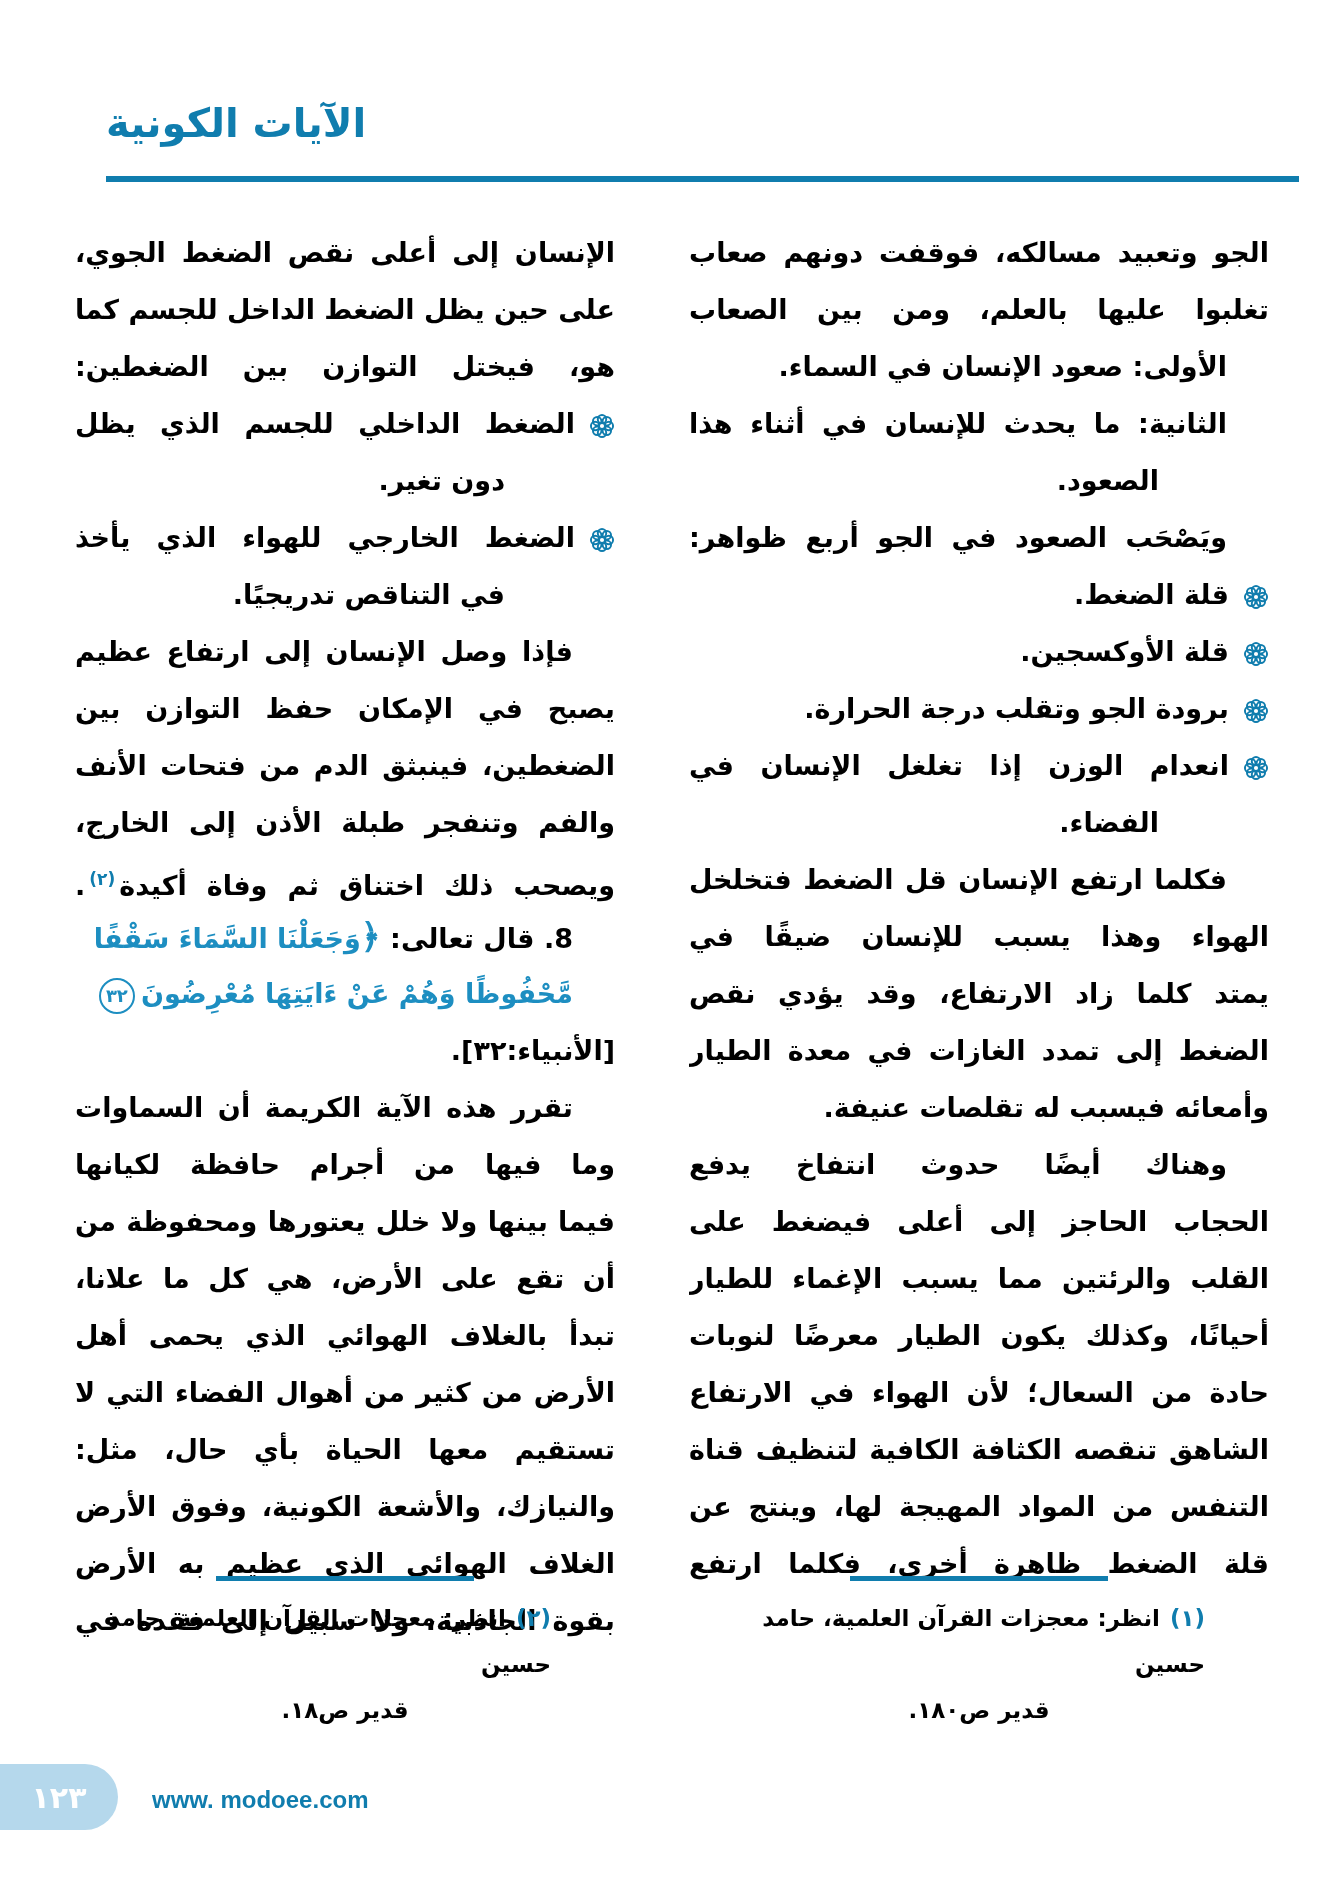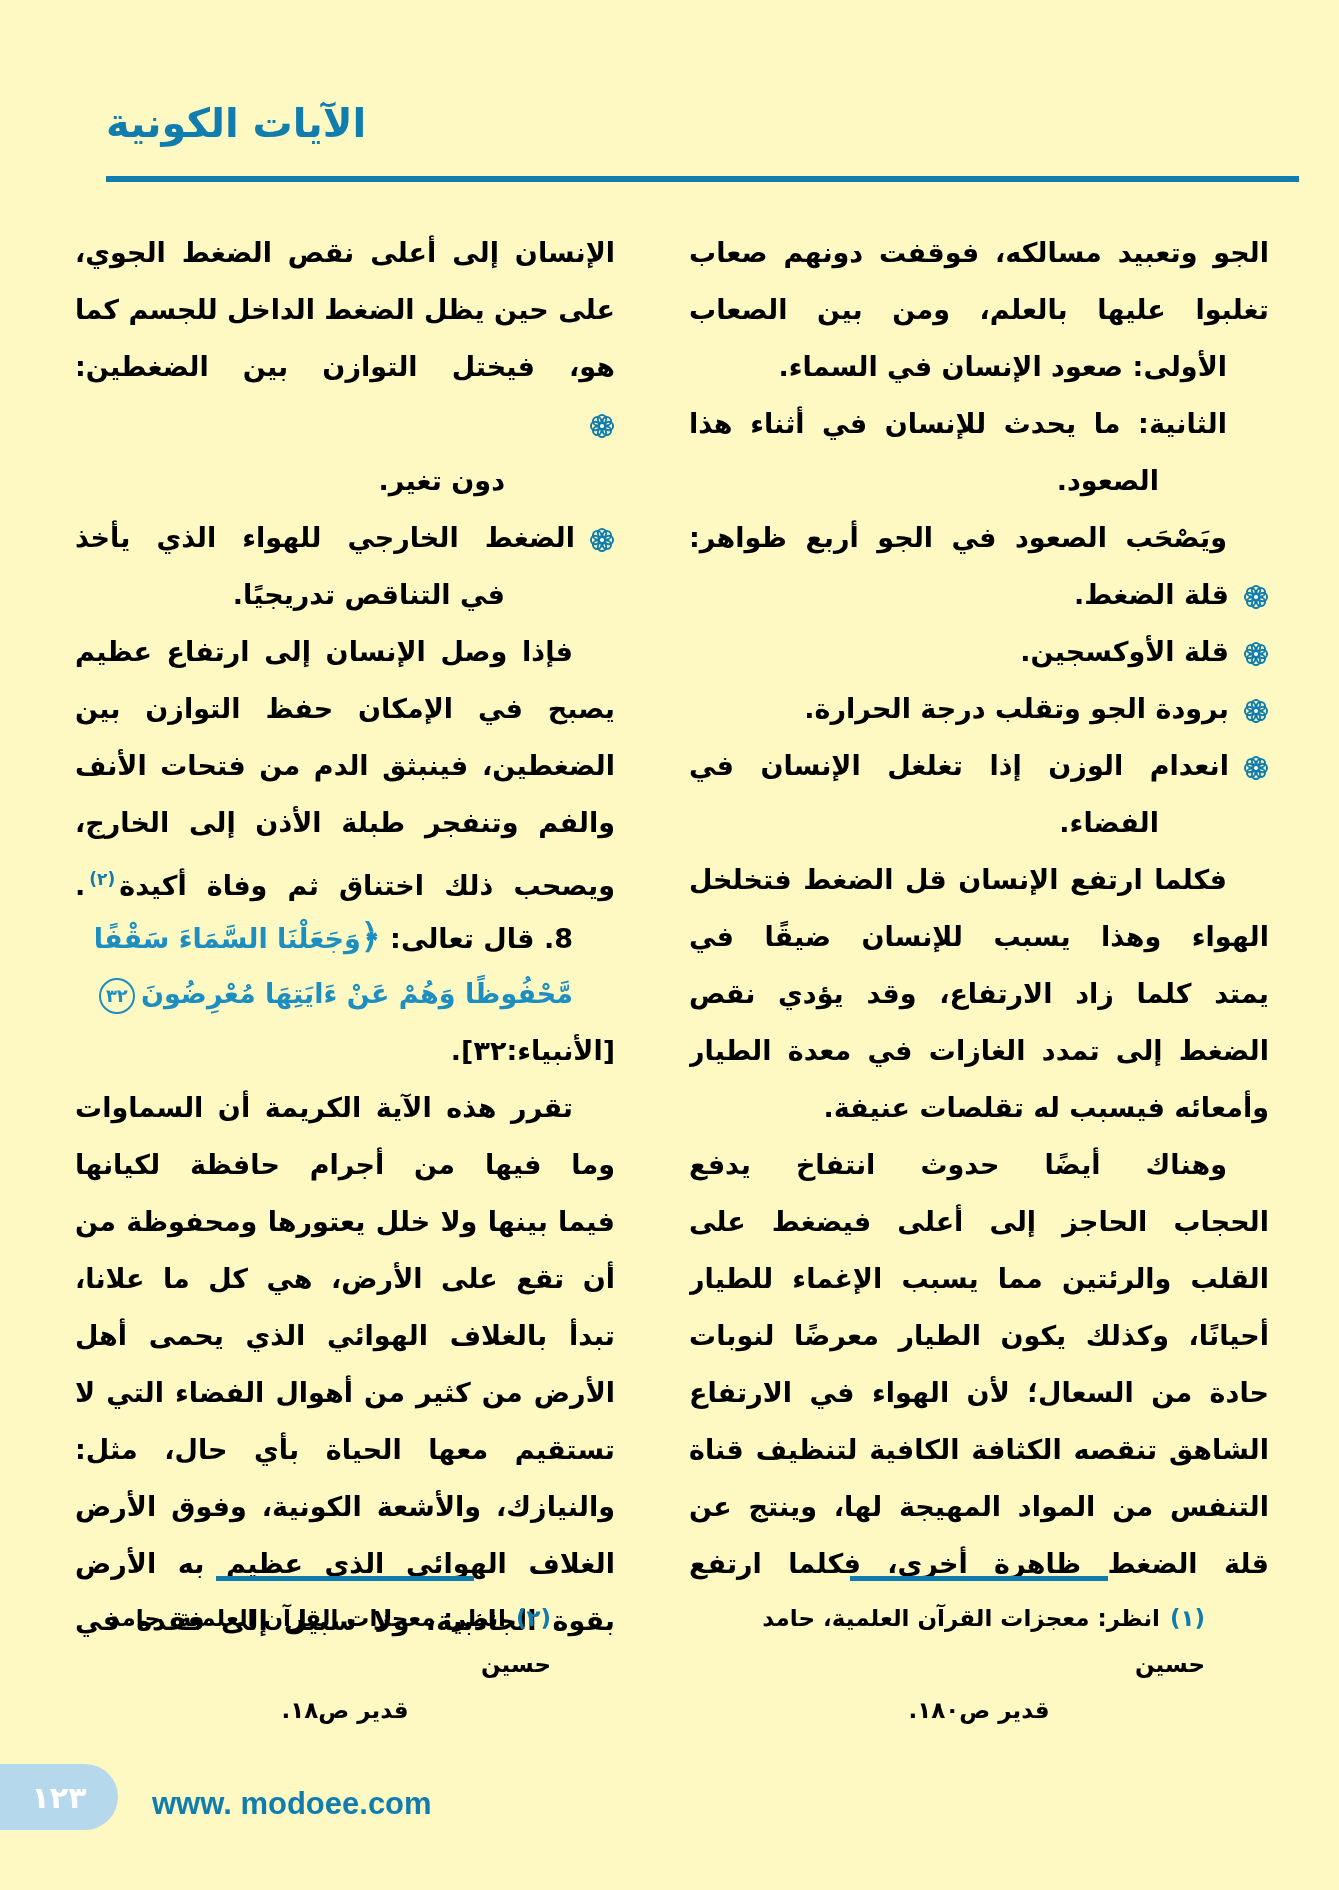--- a/index.html
+++ b/index.html
@@ -1,16 +1,16 @@
 <!DOCTYPE html>
 <html lang="ar" style="--accent: #107dae; --quran: #1d8ec1; --badge: #b5d8ec; --ink: #000000;"><head>
 <meta charset="utf-8">
 <style>
   html,body{margin:0;padding:0;background:#e8e8e8;}
-  .page{position:relative;width:1339px;height:1890px;margin:0 auto;background:#fef9c3;
+  .page{position:relative;width:1339px;height:1890px;margin:0 auto;background:#ffffff;
         font-family:"DejaVu Sans",sans-serif;overflow:hidden;}
 
   
   .header-title{position:absolute;left:106px;top:100px;color:var(--accent,#107dae);
         font-size:40px;font-weight:700;direction:rtl;}
   .header-rule{position:absolute;left:106px;right:40px;top:176px;height:6px;
         background:var(--accent,#107dae);}
 
   
   .col{position:absolute;top:224px;direction:rtl;}
@@ -41,21 +41,21 @@
       font-size:23px;font-weight:700;line-height:46px;color:var(--ink,#000);}
   .fn-marker{color:var(--accent,#107dae);margin-left:10px;}
   .fn-line2{direction:rtl;text-align:center;font-size:23px;font-weight:700;
       line-height:46px;color:var(--ink,#000);}
 
   
   .page-badge{position:absolute;left:0;top:1764px;width:118px;height:66px;
       background:var(--badge,#b5d8ec);border-radius:0 34px 34px 0;color:#ffffff;
       font-size:30px;font-weight:700;display:flex;align-items:center;justify-content:center;}
   .website{position:absolute;left:152px;top:1786px;color:var(--accent,#107dae);
-      font-size:31px;font-weight:700;font-family:"Liberation Sans",sans-serif;}
+      font-size:24px;font-weight:700;font-family:"Liberation Sans",sans-serif;}
 </style>
 </head>
 <body>
 
 <div class="page">
 
   <div class="header-title">الآيات الكونية</div>
   <div class="header-rule"></div>
 
   <div class="col col-right" id="col-right">
@@ -141,21 +141,21 @@
               <circle cx="18.30" cy="12.00" r="3.9"></circle>
               <circle cx="16.45" cy="16.45" r="3.9"></circle>
               <circle cx="12.00" cy="18.30" r="3.9"></circle>
               <circle cx="7.55" cy="16.45" r="3.9"></circle>
               <circle cx="5.70" cy="12.00" r="3.9"></circle>
               <circle cx="7.55" cy="7.55" r="3.9"></circle>
               <circle cx="12.00" cy="5.70" r="3.9"></circle>
               <circle cx="16.45" cy="7.55" r="3.9"></circle>
               <circle cx="12" cy="12" r="2.8" fill="#fff"></circle>
             </g>
-          </svg></span></div>
+          </svg></span><span>الضغط الداخلي للجسم الذي يظل</span></div>
       <div class="ln cont"><span>دون تغير.</span></div>
       <div class="ln j"><span class="flower"><svg viewBox="0 0 24 24" xmlns="http://www.w3.org/2000/svg">
             <g fill="none" stroke="currentColor" stroke-width="1.8">
               <circle cx="18.30" cy="12.00" r="3.9"></circle>
               <circle cx="16.45" cy="16.45" r="3.9"></circle>
               <circle cx="12.00" cy="18.30" r="3.9"></circle>
               <circle cx="7.55" cy="16.45" r="3.9"></circle>
               <circle cx="5.70" cy="12.00" r="3.9"></circle>
               <circle cx="7.55" cy="7.55" r="3.9"></circle>
               <circle cx="12.00" cy="5.70" r="3.9"></circle>

